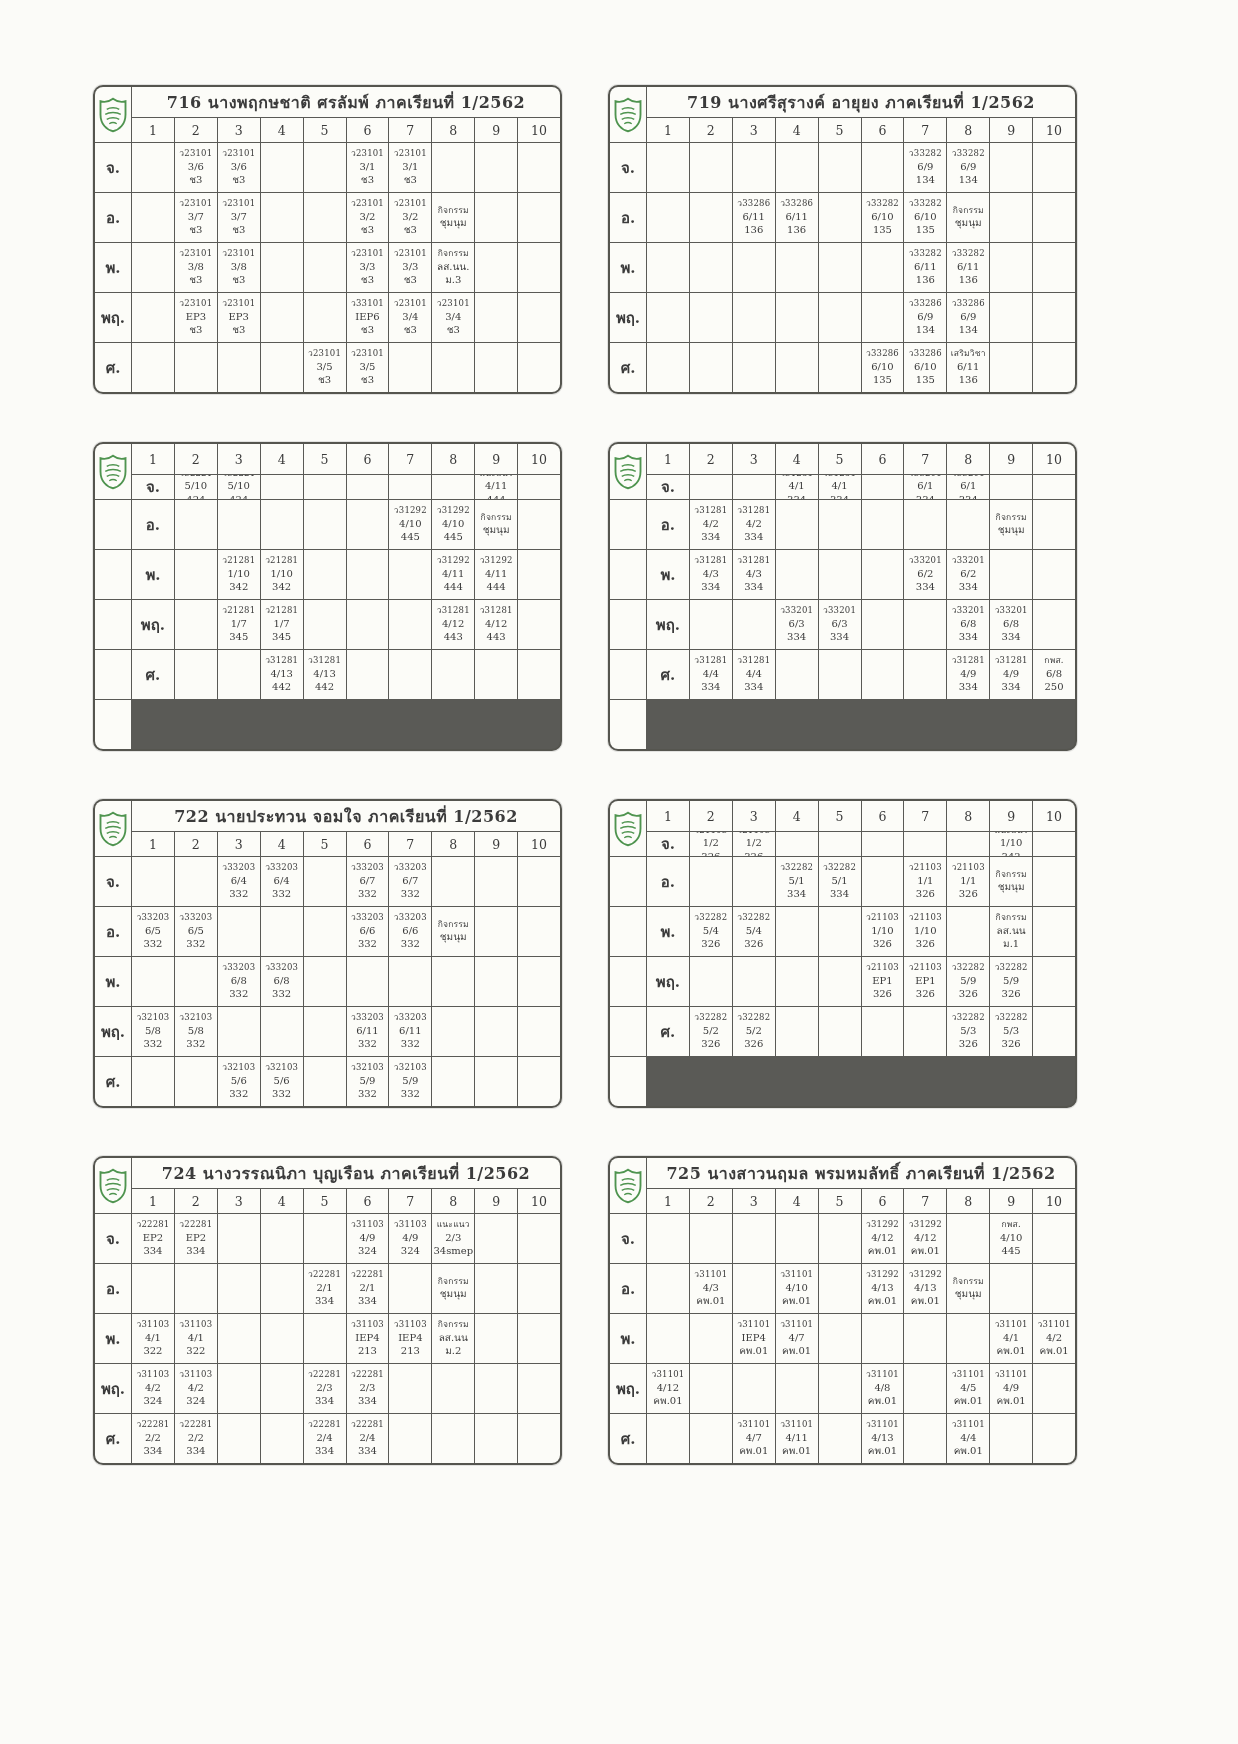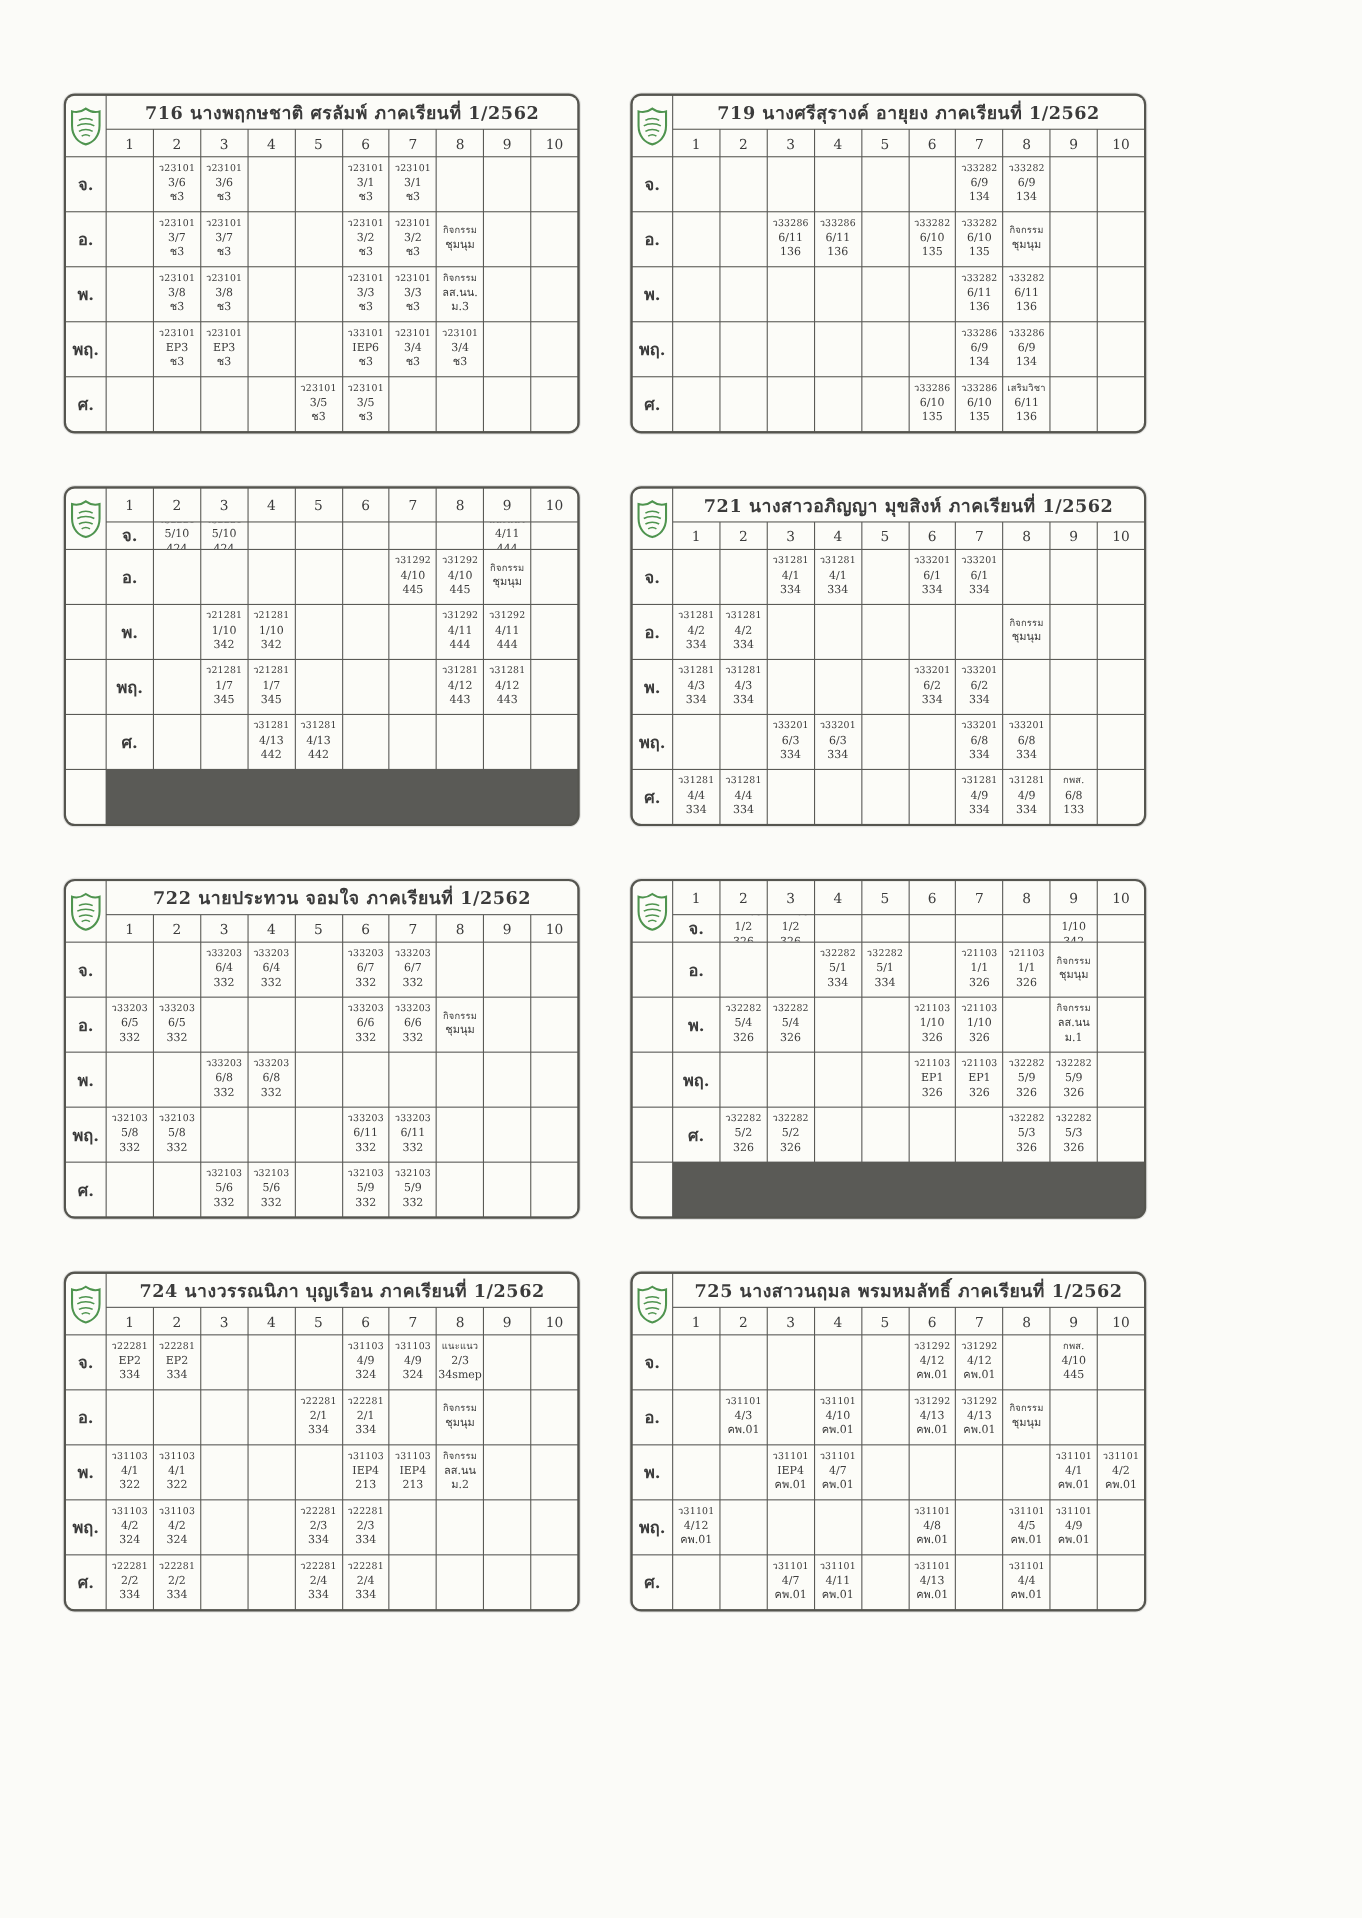--- a/index.html
+++ b/index.html
@@ -4,21 +4,21 @@
 <style>
   html,body{margin:0;padding:0;}
   body{
     width:1238px;height:1744px;
     background:#fbfbf8;
     font-family:"DejaVu Serif","Liberation Serif",serif;
     color:#3b3b3b;
     position:relative;
   }
   #tables{
-    position:absolute;top:85px;left:58px;
+    position:absolute;top:85px;left:93px;
     display:grid;
     grid-template-columns:465px 465px;
     column-gap:50px;
     row-gap:48px;
   }
   .card{
     width:465px;height:305px;
     display:grid;
     grid-template-columns:36px repeat(10,1fr);
     grid-template-rows:30px 24px repeat(5,1fr);
@@ -484,21 +484,20 @@
       <div class="cell"></div>
       <div class="cell"></div>
     </div>
     <div class="card">
       <div class="logo-cell">
         <svg viewBox="0 0 24 28" aria-hidden="true">
           <path d="M12 1 C8.5 3.6 4.5 3.8 2 3 L2 13.5 C2 21.5 7 25.8 12 27 C17 25.8 22 21.5 22 13.5 L22 3 C19.5 3.8 15.5 3.6 12 1 Z" fill="none" stroke="#4f944f" stroke-width="1.5"></path>
           <path d="M7 9.5 C9.5 7.8 14.5 7.8 17 9.5 M5.8 13.5 C9 11.5 15 11.5 18.2 13.5 M7 17.5 C9.8 15.8 14.2 15.8 17 17.5 M9 21 C10.8 19.8 13.2 19.8 15 21" fill="none" stroke="#4f944f" stroke-width="1.1"></path>
         </svg>
       </div>
-      <div class="title">721  นางสาวอภิญญา มุขสิงห์ ภาคเรียนที่ 1/2562</div>
       <div class="num">1</div>
       <div class="num">2</div>
       <div class="num">3</div>
       <div class="num">4</div>
       <div class="num">5</div>
       <div class="num">6</div>
       <div class="num">7</div>
       <div class="num">8</div>
       <div class="num">9</div>
       <div class="num">10</div>
@@ -626,21 +625,21 @@
         <div class="ln">334</div>
       </div>
       <div class="cell">
         <div class="ln">ว31281</div>
         <div class="ln">4/9</div>
         <div class="ln">334</div>
       </div>
       <div class="cell">
         <div class="ln">กพส.</div>
         <div class="ln">6/8</div>
-        <div class="ln">133</div>
+        <div class="ln">250</div>
       </div>
       <div class="cell"></div>
     </div>
     <div class="card">
       <div class="logo-cell">
         <svg viewBox="0 0 24 28" aria-hidden="true">
           <path d="M12 1 C8.5 3.6 4.5 3.8 2 3 L2 13.5 C2 21.5 7 25.8 12 27 C17 25.8 22 21.5 22 13.5 L22 3 C19.5 3.8 15.5 3.6 12 1 Z" fill="none" stroke="#4f944f" stroke-width="1.5"></path>
           <path d="M7 9.5 C9.5 7.8 14.5 7.8 17 9.5 M5.8 13.5 C9 11.5 15 11.5 18.2 13.5 M7 17.5 C9.8 15.8 14.2 15.8 17 17.5 M9 21 C10.8 19.8 13.2 19.8 15 21" fill="none" stroke="#4f944f" stroke-width="1.1"></path>
         </svg>
       </div>

